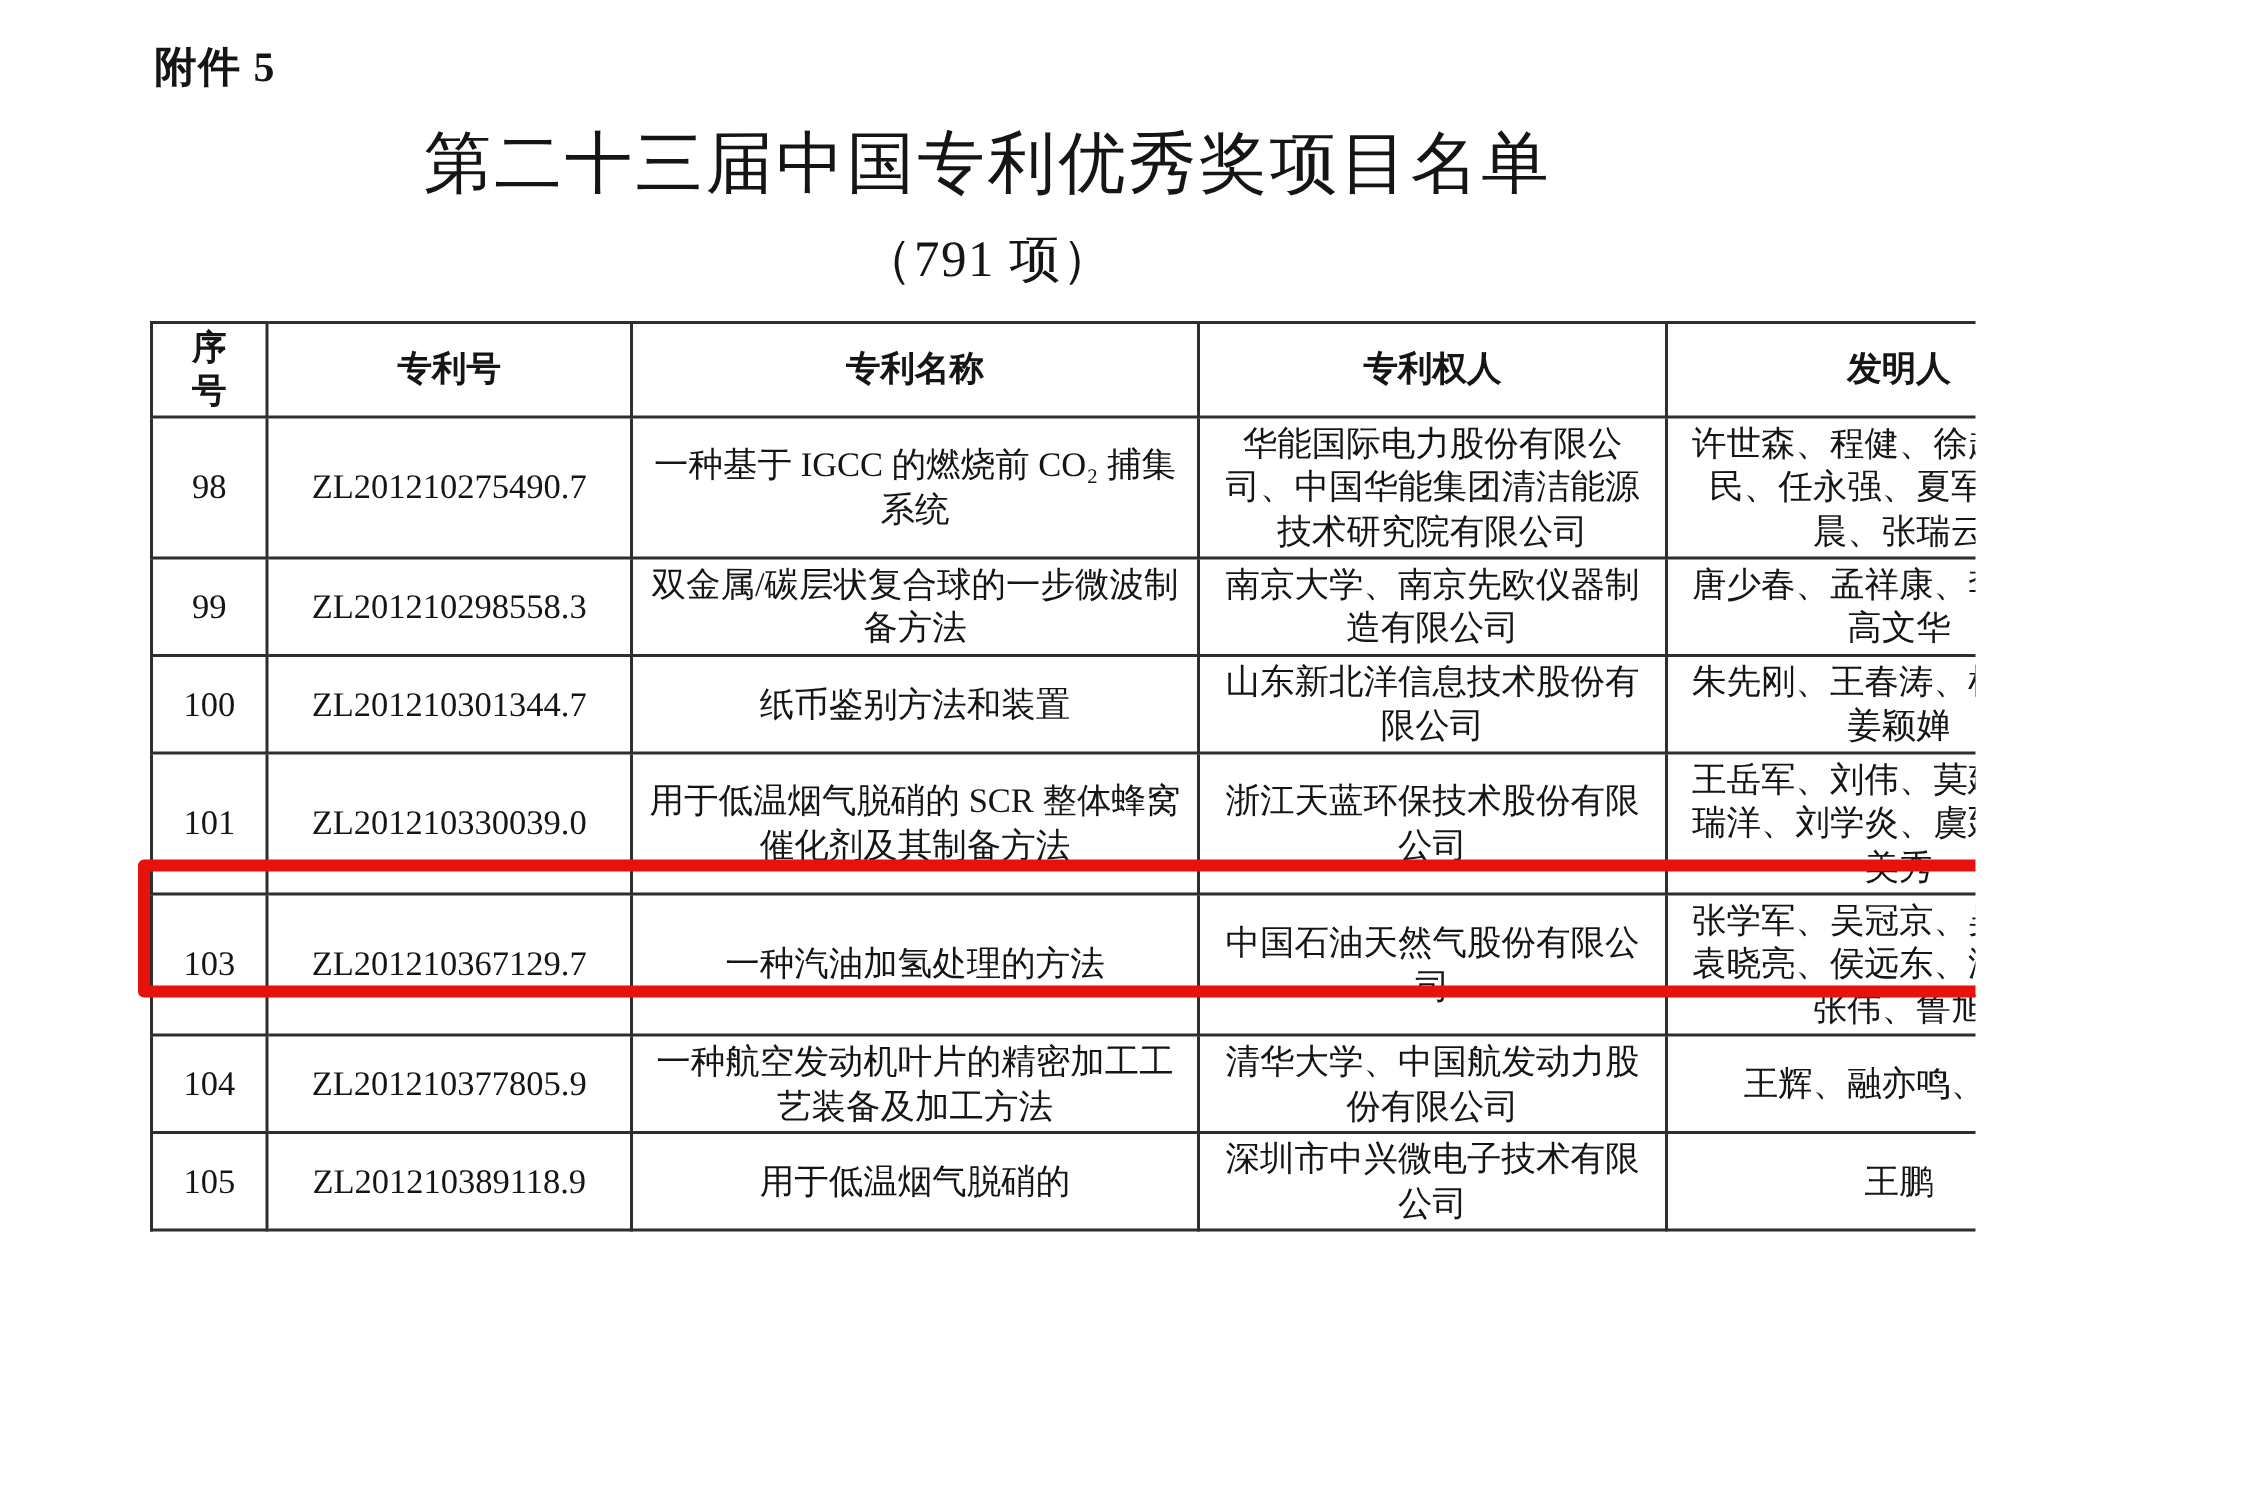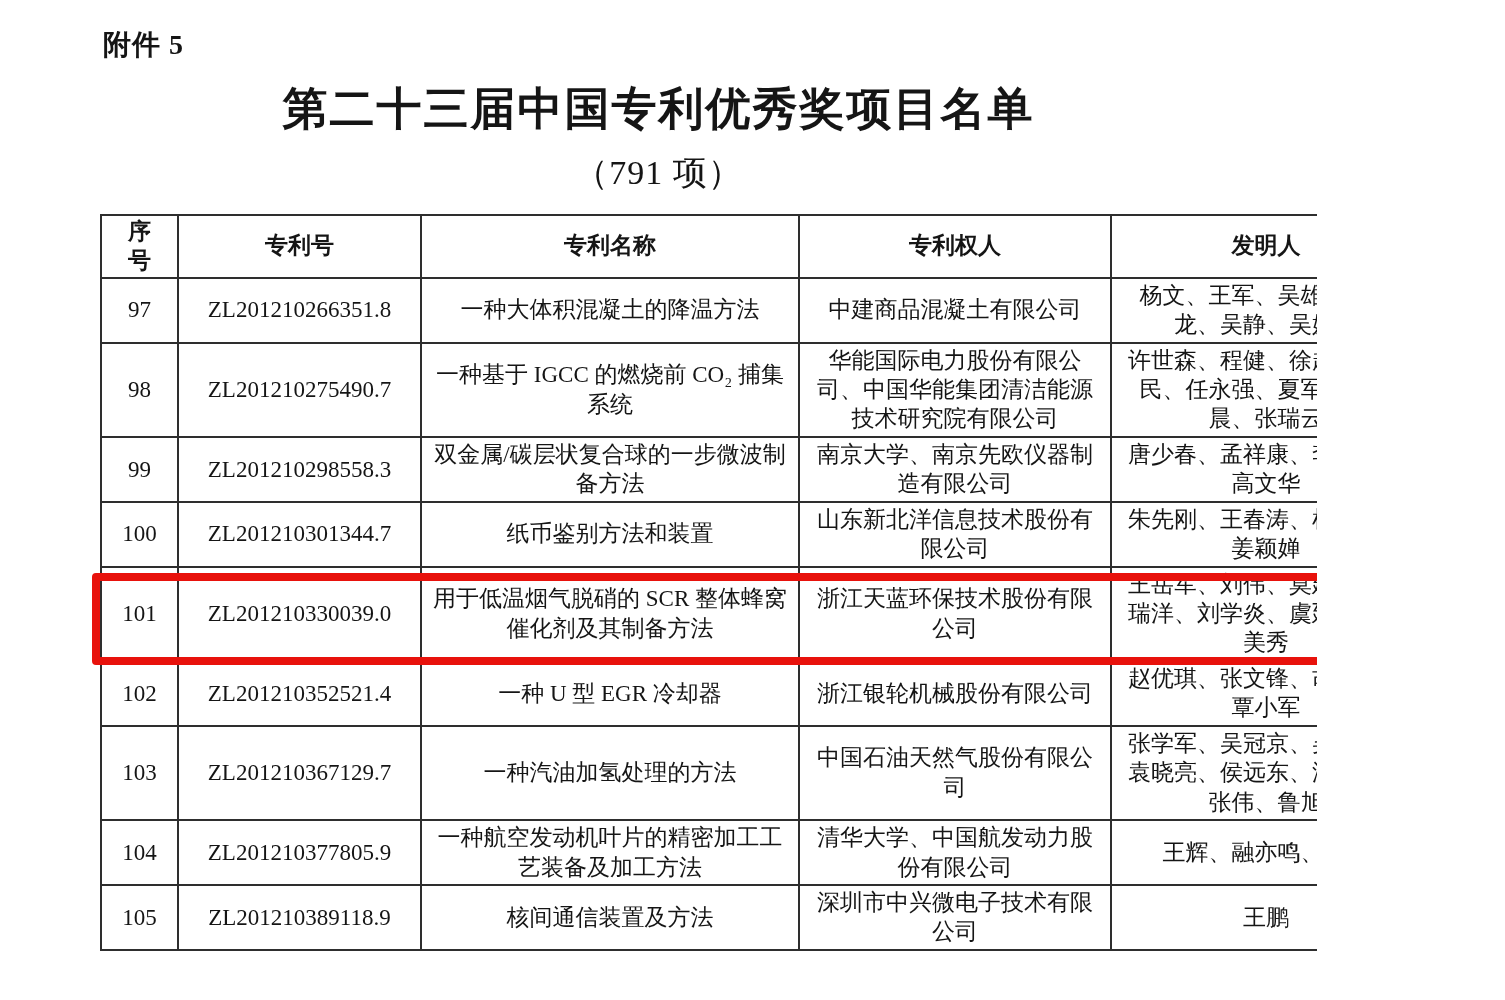--- a/index.html
+++ b/index.html
@@ -21,21 +21,21 @@
     left: 103px;
     top: 26px;
     font-size: 28px;
     font-weight: bold;
     letter-spacing: 1px;
   }
   .title {
     padding-top: 84px;
     text-align: center;
     font-size: 45px;
-    font-weight: bold;
+    font-weight: normal;
     letter-spacing: 2px;
     line-height: 1.15;
   }
   .subtitle {
     margin-top: 14px;
     text-align: center;
     font-size: 34px;
     letter-spacing: 1px;
   }
   .table-wrap {
@@ -114,27 +114,20 @@
       <thead>
         <tr class="hr">
           <th>序号</th>
           <th>专利号</th>
           <th>专利名称</th>
           <th>专利权人</th>
           <th>发明人</th>
         </tr>
       </thead>
       <tbody>
-        <tr class="r1">
-          <td>97</td>
-          <td>ZL201210266351.8</td>
-          <td>一种大体积混凝土的降温方法</td>
-          <td>中建商品混凝土有限公司</td>
-          <td>杨文、王军、吴雄、吴俊龙、吴静、吴媛媛</td>
-        </tr>
         <tr class="r2">
           <td>98</td>
           <td>ZL201210275490.7</td>
           <td>一种基于 IGCC 的燃烧前 CO₂ 捕集系统</td>
           <td>华能国际电力股份有限公司、中国华能集团清洁能源技术研究院有限公司</td>
           <td>许世森、程健、徐越、王保民、任永强、夏军仓、李晨、张瑞云</td>
         </tr>
         <tr class="r3">
           <td>99</td>
           <td>ZL201210298558.3</td>
@@ -149,45 +142,38 @@
           <td>山东新北洋信息技术股份有限公司</td>
           <td>朱先刚、王春涛、杜玉振、姜颖婵</td>
         </tr>
         <tr class="r5">
           <td>101</td>
           <td>ZL201210330039.0</td>
           <td>用于低温烟气脱硝的 SCR 整体蜂窝催化剂及其制备方法</td>
           <td>浙江天蓝环保技术股份有限公司</td>
           <td>王岳军、刘伟、莫建松、王瑞洋、刘学炎、虞廷兴、陈美秀</td>
         </tr>
-        <tr class="r6">
-          <td>102</td>
-          <td>ZL201210352521.4</td>
-          <td>一种 U 型 EGR 冷却器</td>
-          <td>浙江银轮机械股份有限公司</td>
-          <td>赵优琪、张文锋、胡义红、覃小军</td>
-        </tr>
         <tr class="r7">
           <td>103</td>
           <td>ZL201210367129.7</td>
           <td>一种汽油加氢处理的方法</td>
           <td>中国石油天然气股份有限公司</td>
           <td>张学军、吴冠京、吴平易、袁晓亮、侯远东、潘晖华、张伟、鲁旭</td>
         </tr>
         <tr class="r8">
           <td>104</td>
           <td>ZL201210377805.9</td>
           <td>一种航空发动机叶片的精密加工工艺装备及加工方法</td>
           <td>清华大学、中国航发动力股份有限公司</td>
           <td>王辉、融亦鸣、王罡</td>
         </tr>
         <tr class="r9">
           <td>105</td>
           <td>ZL201210389118.9</td>
-          <td>核间通信装置及方法</td>
+          <td>用于低温烟气脱硝的</td>
           <td>深圳市中兴微电子技术有限公司</td>
           <td>王鹏</td>
         </tr>
       </tbody>
     </table>
 
     <div class="highlight-box" style="border-color: rgb(232, 18, 12);"></div>
 
   </div>
 </div>

